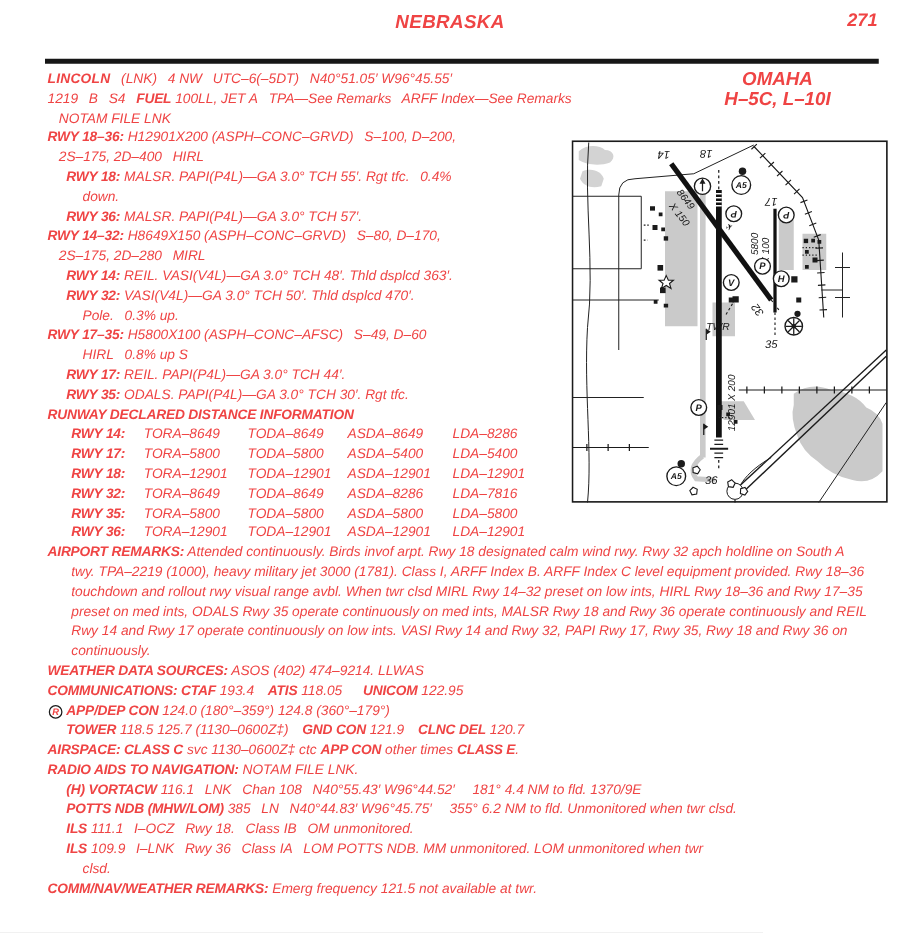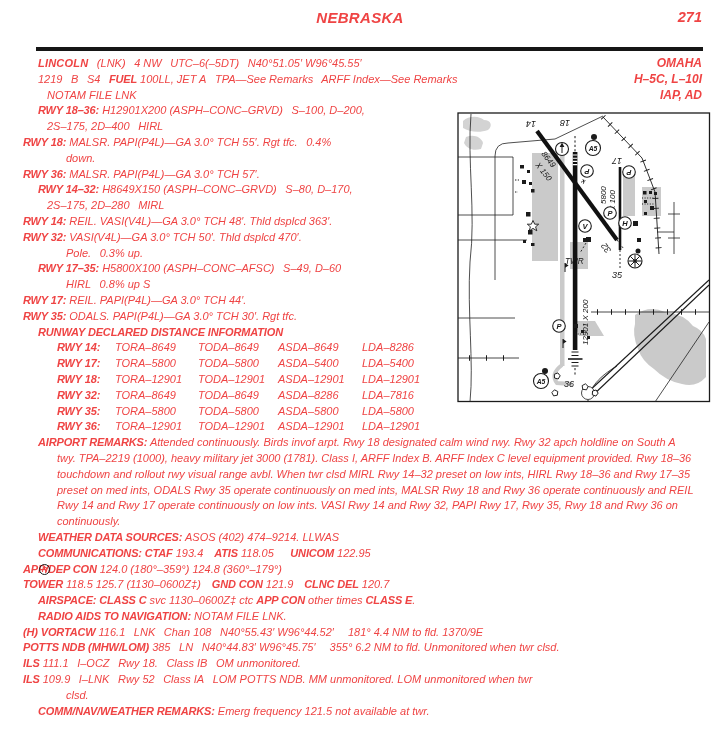--- a/index.html
+++ b/index.html
@@ -2,25 +2,25 @@
 <html><head>
 <meta charset="utf-8">
 <style>
   html,body{margin:0;padding:0;background:#e8e8e8;}
   .page{position:relative;width:720px;height:746px;background:#ffffff;overflow:hidden;
         font-family:"Liberation Sans",sans-serif;color:#ef4444;font-style:italic;}
   .hdr-region{position:absolute;top:9px;left:0;width:720px;text-align:center;
         font-size:15px;font-weight:bold;letter-spacing:.3px;}
   .hdr-page{position:absolute;top:9px;right:18px;font-size:14.5px;font-weight:bold;}
   .rule{position:absolute;top:47px;left:36px;width:667px;height:3.5px;background:#161616;}
-  .rightcol{position:absolute;right:18px;width:160px;text-align:right;
-        font-size:12px;font-weight:bold;line-height:15.8px;white-space:pre;}
+  .rightcol{position:absolute;right:18px;width:160px;text-align:center;
+        font-size:15px;font-weight:bold;line-height:15.8px;white-space:pre;}
   .flow{position:absolute;top:56px;left:0;width:720px;}
   .ln{font-size:11px;line-height:15.8px;height:15.8px;white-space:pre;}
-  .i0{padding-left:38px}.i1{padding-left:47px}.i2{padding-left:23px}.i3{padding-left:66px}
+  .i0{padding-left:38px}.i1{padding-left:47px}.i2{padding-left:53px}.i3{padding-left:66px}
   .s-b{font-weight:bold;letter-spacing:-.15px;}
   .s-B{font-weight:bold;font-size:11px;letter-spacing:.2px;}
   .s-r{}
   .rel{position:relative;}
   .rcirc{position:absolute;left:39px;top:2.5px;width:9px;height:9px;border:1.2px solid #1b1b1b;
         border-radius:50%;font-size:7.5px;font-weight:bold;text-align:center;line-height:9px;
         white-space:normal;}
   .dcl{padding-left:57px;}
   .dl{display:inline-block;width:58px;font-weight:bold;letter-spacing:-.15px;}
   .dc{display:inline-block;}
@@ -34,21 +34,20 @@
 <body>
 
 <div class="page">
 
   <div class="hdr-region">NEBRASKA</div>
   <div class="hdr-page">271</div>
   <div class="rule"></div>
 
   <div class="rightcol" style="top:56px">OMAHA</div>
   <div class="rightcol" style="top:71.8px">H–5C, L–10I</div>
-  <div class="rightcol" style="top:87.6px">IAP, AD</div>
 
   <div class="flow">
     <div class="ln i0"><span class="s-B">LINCOLN</span><span class="s-r">  (LNK)  4 NW  UTC–6(–5DT)  N40°51.05′ W96°45.55′</span></div>
     <div class="ln i0"><span class="s-r">1219  B  S4  </span><span class="s-b">FUEL</span><span class="s-r"> 100LL, JET A  TPA—See Remarks  ARFF Index—See Remarks</span></div>
     <div class="ln i1"><span class="s-r">NOTAM FILE LNK</span></div>
     <div class="ln i0"><span class="s-b">RWY 18–36:</span><span class="s-r"> H12901X200 (ASPH–CONC–GRVD)  S–100, D–200,</span></div>
     <div class="ln i1"><span class="s-r">2S–175, 2D–400  HIRL</span></div>
     <div class="ln i2"><span class="s-b">RWY 18:</span><span class="s-r"> MALSR. PAPI(P4L)—GA 3.0° TCH 55′. Rgt tfc.  0.4%</span></div>
     <div class="ln i3"><span class="s-r">down.</span></div>
     <div class="ln i2"><span class="s-b">RWY 36:</span><span class="s-r"> MALSR. PAPI(P4L)—GA 3.0° TCH 57′.</span></div>
@@ -74,21 +73,21 @@
 
     <div class="ln i0"><span class="s-b">WEATHER DATA SOURCES:</span><span class="s-r"> ASOS (402) 474–9214. LLWAS</span></div>
     <div class="ln i0"><span class="s-b">COMMUNICATIONS: CTAF</span><span class="s-r"> 193.4  </span><span class="s-b">ATIS</span><span class="s-r"> 118.05   </span><span class="s-b">UNICOM</span><span class="s-r"> 122.95</span></div>
     <div class="ln i2 rel"><span class="rcirc">R</span><span class="s-b">APP/DEP CON</span><span class="s-r"> 124.0 (180°–359°) 124.8 (360°–179°)</span></div>
     <div class="ln i2"><span class="s-b">TOWER</span><span class="s-r"> 118.5 125.7 (1130–0600Z‡)  </span><span class="s-b">GND CON</span><span class="s-r"> 121.9  </span><span class="s-b">CLNC DEL</span><span class="s-r"> 120.7</span></div>
     <div class="ln i0"><span class="s-b">AIRSPACE: CLASS C</span><span class="s-r"> svc 1130–0600Z‡ ctc </span><span class="s-b">APP CON</span><span class="s-r"> other times </span><span class="s-b">CLASS E</span><span class="s-r">.</span></div>
     <div class="ln i0"><span class="s-b">RADIO AIDS TO NAVIGATION:</span><span class="s-r"> NOTAM FILE LNK.</span></div>
     <div class="ln i2"><span class="s-b">(H) VORTACW</span><span class="s-r"> 116.1  LNK  Chan 108  N40°55.43′ W96°44.52′   181° 4.4 NM to fld. 1370/9E</span></div>
     <div class="ln i2"><span class="s-b">POTTS NDB (MHW/LOM)</span><span class="s-r"> 385  LN  N40°44.83′ W96°45.75′   355° 6.2 NM to fld. Unmonitored when twr clsd.</span></div>
     <div class="ln i2"><span class="s-b">ILS</span><span class="s-r"> 111.1  I–OCZ  Rwy 18.  Class IB  OM unmonitored.</span></div>
-    <div class="ln i2"><span class="s-b">ILS</span><span class="s-r"> 109.9  I–LNK  Rwy 52  Class IA  LOM POTTS NDB. MM unmonitored. LOM unmonitored when twr</span></div>
+    <div class="ln i2"><span class="s-b">ILS</span><span class="s-r"> 109.9  I–LNK  Rwy 36  Class IA  LOM POTTS NDB. MM unmonitored. LOM unmonitored when twr</span></div>
     <div class="ln i3"><span class="s-r">clsd.</span></div>
     <div class="ln i0"><span class="s-b">COMM/NAV/WEATHER REMARKS:</span><span class="s-r"> Emerg frequency 121.5 not available at twr.</span></div>
   </div>
 
   <svg class="sketch" width="254" height="291" viewBox="0 0 254 291">
     <rect x="1" y="1" width="251.5" height="288.5" fill="#ffffff" stroke="#1b1b1b" stroke-width="1.3"></rect>
 
     <g fill="#cacaca" stroke="none">
       <path d="M6,9 c6,-6 17,-5 21,-1 c7,0 9,6 4,10 c-8,3 -19,2 -25,-2 z" fill="#d3d3d3"></path>
       <path d="M9,25 c8,-3 15,0 17,6 l-2,6 c-8,2 -14,0 -17,-6 z" fill="#d3d3d3"></path>

